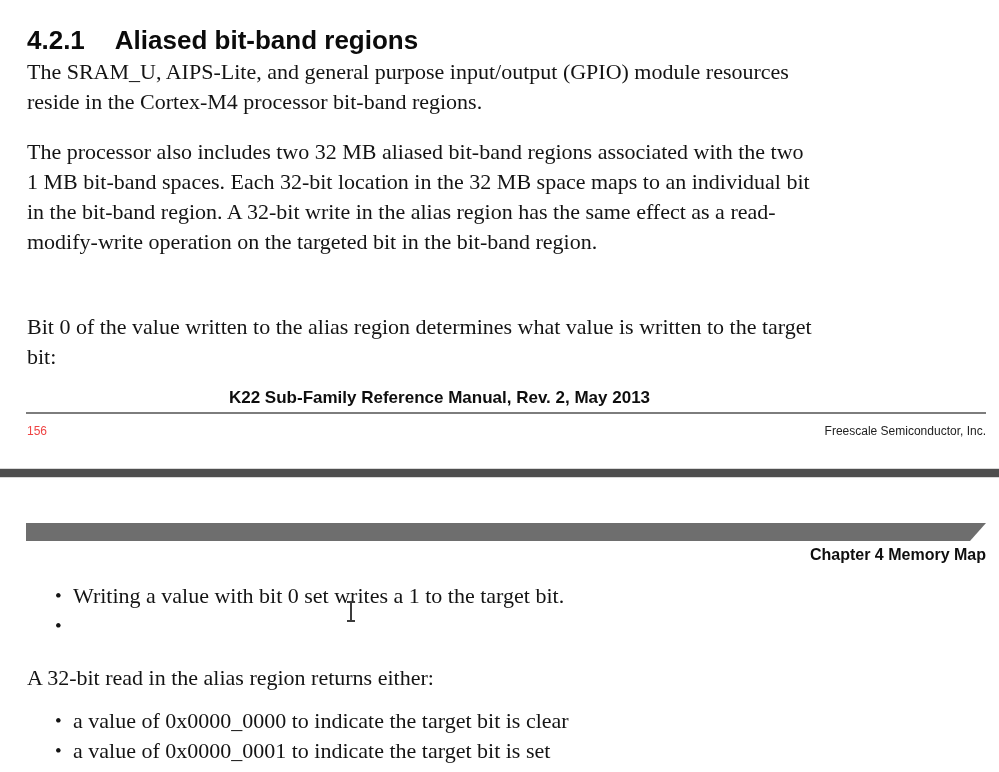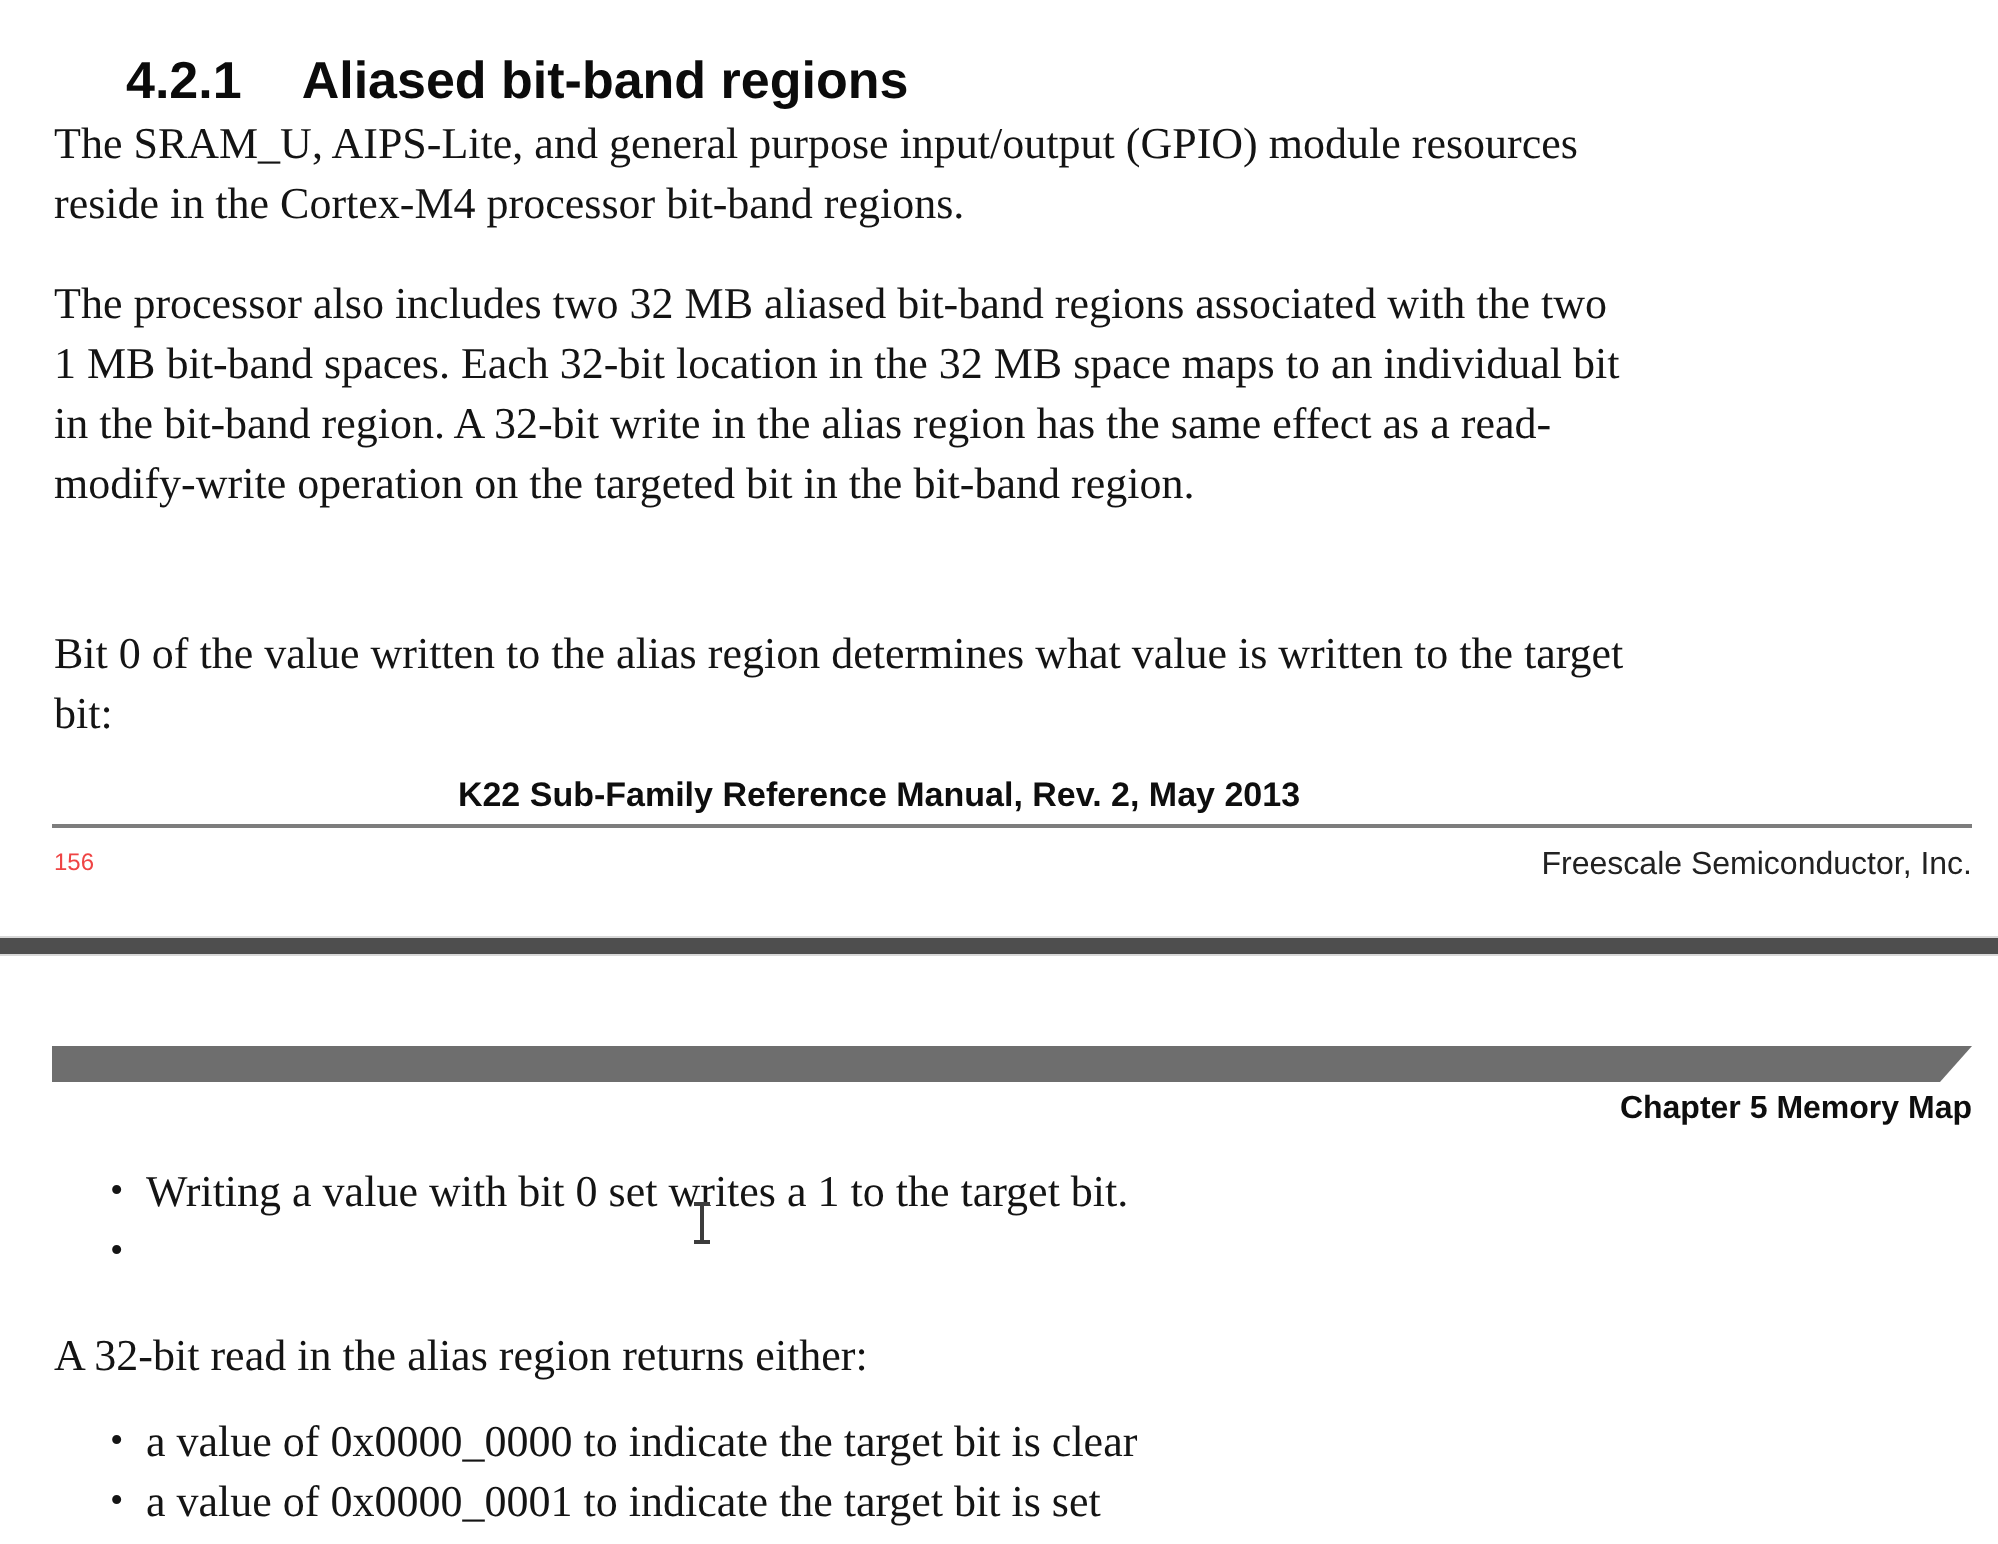--- a/index.html
+++ b/index.html
@@ -13,21 +13,21 @@
   }
   .abs { position: absolute; }
 
   
   .section-heading {
     top: 8px; left: 27px;
     font-family: "Liberation Sans", sans-serif;
     font-weight: bold; font-size: 26px; line-height: 30px;
     color: #0b0b0b; white-space: nowrap;
   }
-  .section-heading .sec-num { display: inline-block; margin-right: 30px; margin-left: 36px; }
+  .section-heading .sec-num { display: inline-block; margin-right: 30px; }
 
   .serif-par {
     left: 27px; width: 958px;
     font-family: "Liberation Serif", serif;
     font-size: 22px; line-height: 30px;
     color: #141414;
     white-space: pre-line;
   }
   .par-1 { top: 57px; }
   .par-2 { top: 137px; }
@@ -42,21 +42,21 @@
   .footer-rule {
     top: 412px; left: 26px; width: 960px; height: 2px;
     background: #7d7d7d;
   }
   .footer-page-num {
     top: 424px; left: 27px;
     font-size: 12px; color: #ef4444;
   }
   .footer-publisher {
     top: 424px; right: 13px;
-    font-size: 16px; color: #222222;
+    font-size: 12px; color: #222222;
   }
 
   
   .page-separator {
     top: 468px; left: 0; width: 999px; height: 8px;
     background: #4e4e4e;
     border-top: 1px solid #d8d8d8;
     border-bottom: 1px solid #d8d8d8;
   }
 
@@ -122,21 +122,21 @@
 <div class="abs footer-rule"></div>
 
 <div class="abs footer-page-num">156</div>
 
 <div class="abs footer-publisher">Freescale Semiconductor, Inc.</div>
 
 <div class="abs page-separator"></div>
 
 <div class="abs chapter-bar"></div>
 
-<div class="abs chapter-heading">Chapter 5 Memory Map</div>
+<div class="abs chapter-heading">Chapter 4 Memory Map</div>
 
 <div class="abs bullet-list bullet-list-write">
   <div class="bullet-row">
     <span class="bullet-marker">•</span>
     <span class="bullet-text">Writing a value with bit 0 set writes a 1 to the target bit.</span>
   </div>
   <div class="bullet-row">
     <span class="bullet-marker">•</span>
   </div>
 </div>

